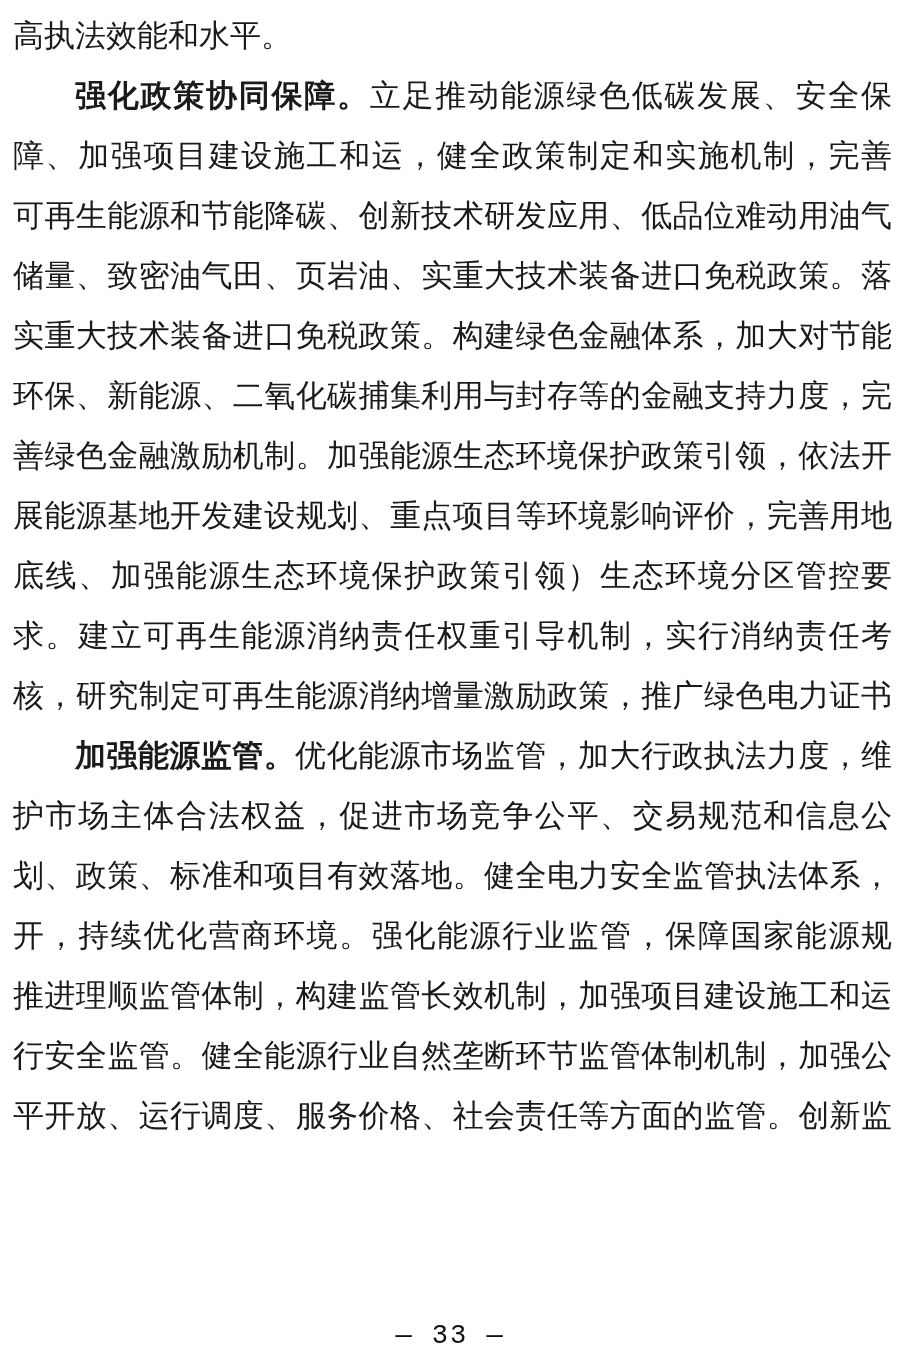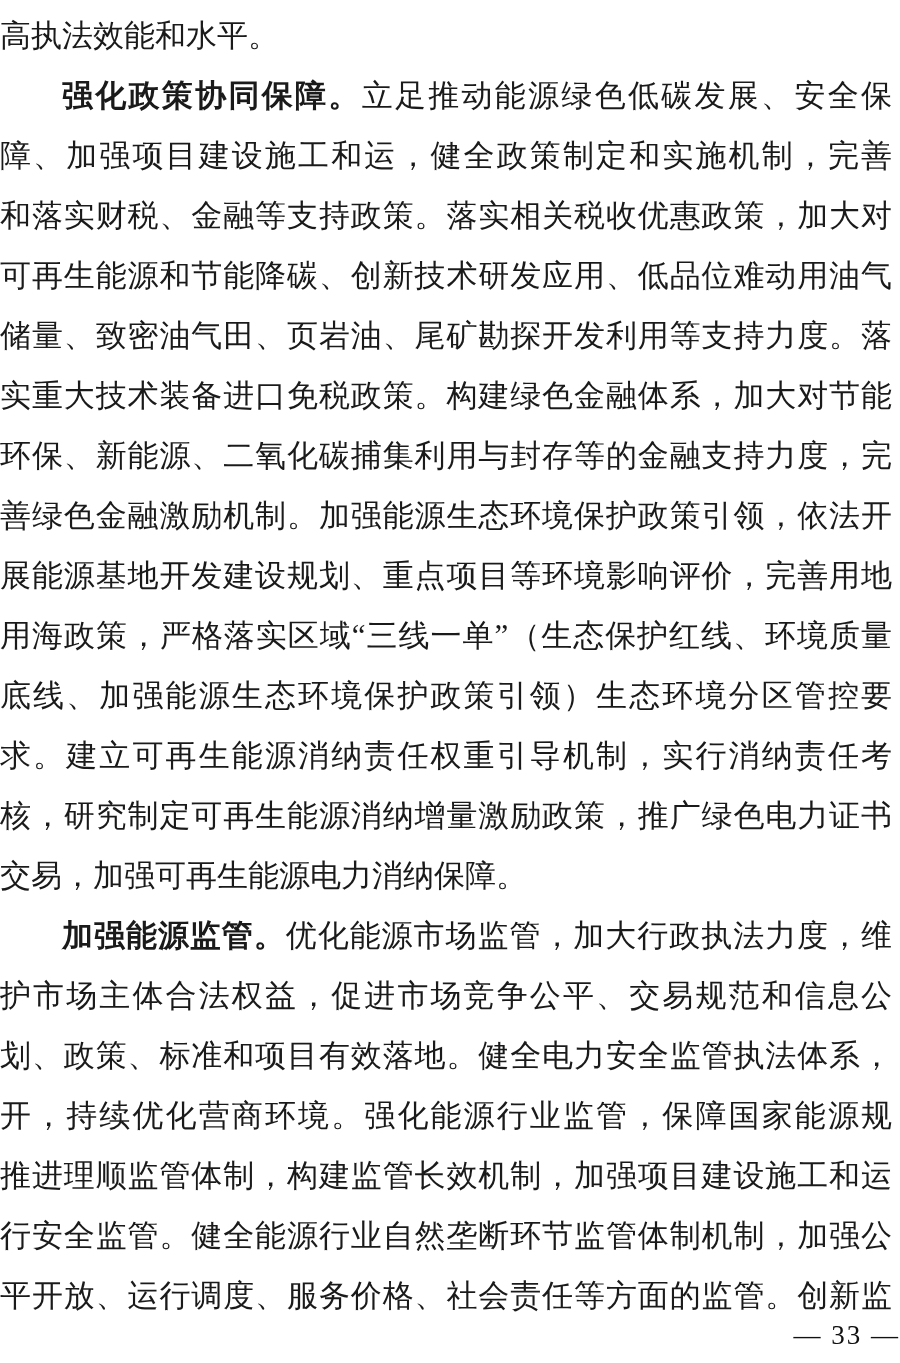--- a/index.html
+++ b/index.html
@@ -8,21 +8,21 @@
     background: #ffffff;
   }
   .page {
     position: relative;
     width: 900px;
     height: 1363px;
     background: #ffffff;
     color: #1a1a1a;
     font-family: "Liberation Serif", "DejaVu Serif", serif;
     box-sizing: border-box;
-    padding: 6px 8px 0 0;
+    padding: 6px 8px 0 13px;
     overflow: hidden;
   }
   .text-body {
     width: 100%;
   }
   .line {
     height: 60px;
     line-height: 60px;
     font-size: 31px;
     white-space: nowrap;
@@ -39,46 +39,44 @@
   }
   .lead {
     font-weight: bold;
     font-family: Liberation Serif, serif;
   }
   .page-number {
     position: absolute;
     left: 0;
     right: 0;
     bottom: 12px;
-    text-align: right;
+    text-align: center;
     font-size: 27px;
     color: #111111;
     letter-spacing: 2px;
+    font-family: Liberation Mono, monospace;
   }
 </style>
 </head>
 <body>
 
 <div class="page">
   <div class="text-body">
       <div class="line">高执法效能和水平。</div>
       <div class="line just indent"><span class="lead">强化政策协同保障。</span>立足推动能源绿色低碳发展、安全保</div>
       <div class="line just">障、加强项目建设施工和运，健全政策制定和实施机制，完善</div>
-      <div class="line just">和落实财税、金融等支持政策。落实相关税收优惠政策，加大对</div>
       <div class="line just">可再生能源和节能降碳、创新技术研发应用、低品位难动用油气</div>
-      <div class="line just">储量、致密油气田、页岩油、尾矿勘探开发利用等支持力度。落</div>
+      <div class="line just">储量、致密油气田、页岩油、实重大技术装备进口免税政策。落</div>
       <div class="line just">实重大技术装备进口免税政策。构建绿色金融体系，加大对节能</div>
       <div class="line just">环保、新能源、二氧化碳捕集利用与封存等的金融支持力度，完</div>
       <div class="line just">善绿色金融激励机制。加强能源生态环境保护政策引领，依法开</div>
       <div class="line just">展能源基地开发建设规划、重点项目等环境影响评价，完善用地</div>
-      <div class="line just">用海政策，严格落实区域“三线一单”（生态保护红线、环境质量</div>
       <div class="line just">底线、加强能源生态环境保护政策引领）生态环境分区管控要</div>
       <div class="line just">求。建立可再生能源消纳责任权重引导机制，实行消纳责任考</div>
       <div class="line just">核，研究制定可再生能源消纳增量激励政策，推广绿色电力证书</div>
-      <div class="line">交易，加强可再生能源电力消纳保障。</div>
       <div class="line just indent"><span class="lead">加强能源监管。</span>优化能源市场监管，加大行政执法力度，维</div>
       <div class="line just">护市场主体合法权益，促进市场竞争公平、交易规范和信息公</div>
       <div class="line just">划、政策、标准和项目有效落地。健全电力安全监管执法体系，</div>
       <div class="line just">开，持续优化营商环境。强化能源行业监管，保障国家能源规</div>
       <div class="line just">推进理顺监管体制，构建监管长效机制，加强项目建设施工和运</div>
       <div class="line just">行安全监管。健全能源行业自然垄断环节监管体制机制，加强公</div>
       <div class="line just">平开放、运行调度、服务价格、社会责任等方面的监管。创新监</div>
     </div>
   <div class="page-number">— 33 —</div>
 </div>

